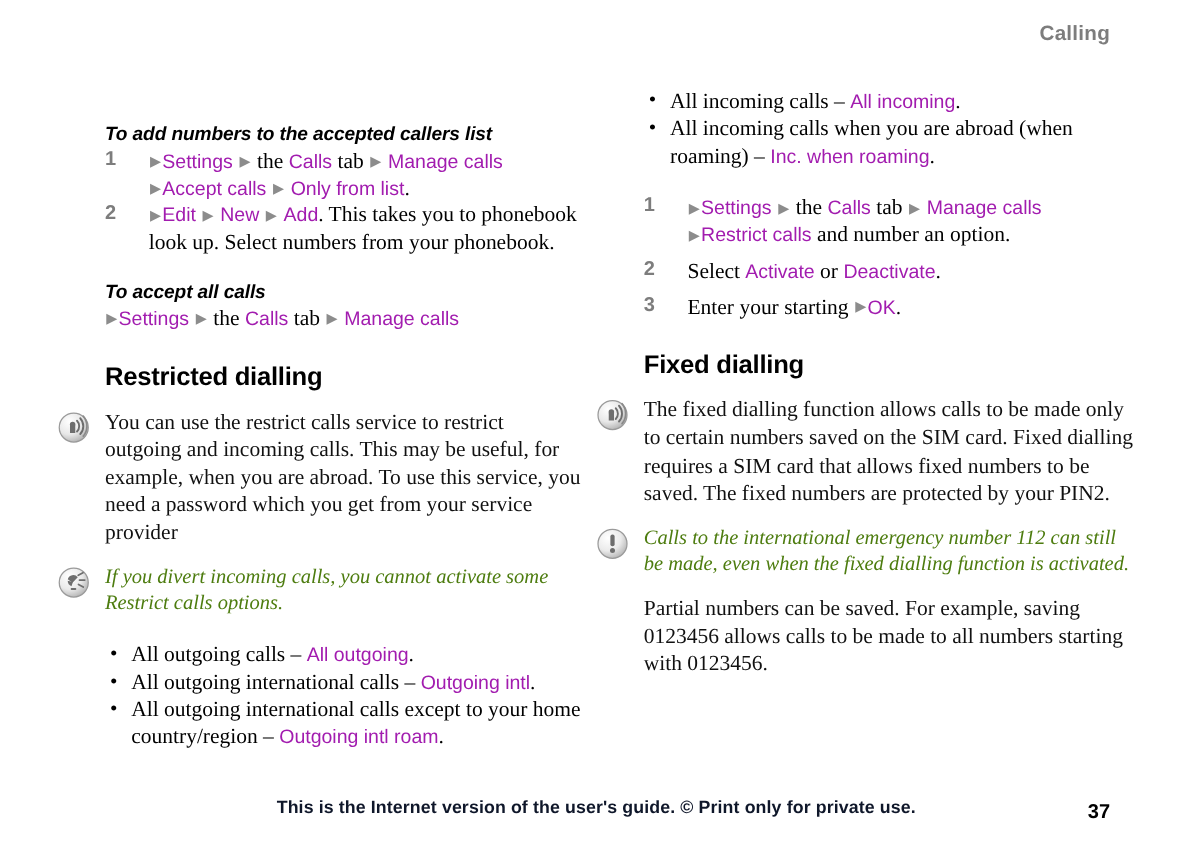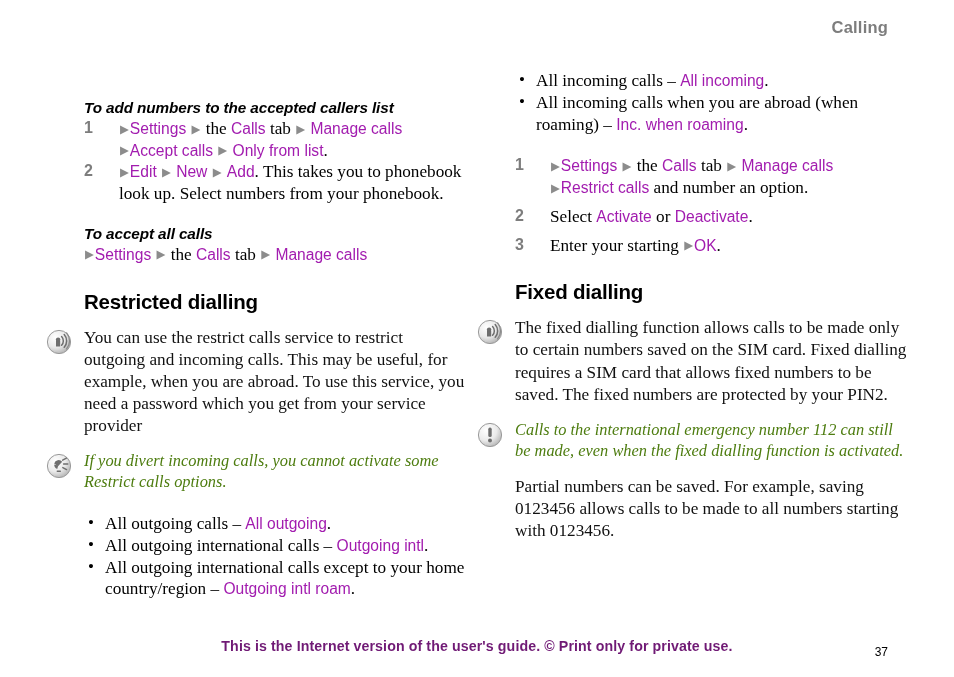--- a/index.html
+++ b/index.html
@@ -106,28 +106,28 @@
   .sp6{height:6px;} .sp14{height:14px;}
   .sp20{height:20px;} .sp24{height:24px;}
 
   
   .ftr{
     position:absolute;left:0;right:0;bottom:22px;
     text-align:center;
   }
   .ftr .txt{
     font-family:"Liberation Sans","DejaVu Sans",sans-serif;
-    font-weight:bold;font-size:14.2px;color:#701a75;
+    font-weight:bold;font-size:14.2px;color:#0f172a;
     letter-spacing:.1px;
     text-align:center;
   }
   .pgno{
     position:absolute;right:66px;bottom:18px;
     font-family:"Liberation Sans","DejaVu Sans",sans-serif;
-    font-weight:normal;font-size:12px;color:#000;
+    font-weight:bold;font-size:16px;color:#000;
   }
 </style>
 </head>
 <body>
 
 <div class="page">
 
   <div class="hdr">Calling</div>
 
   <div class="col col-left">

